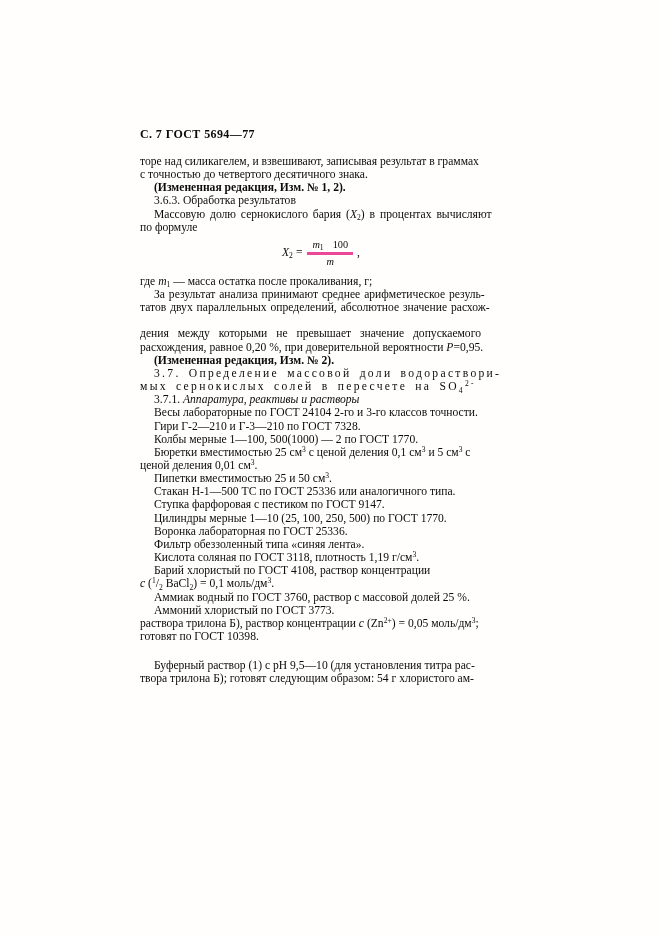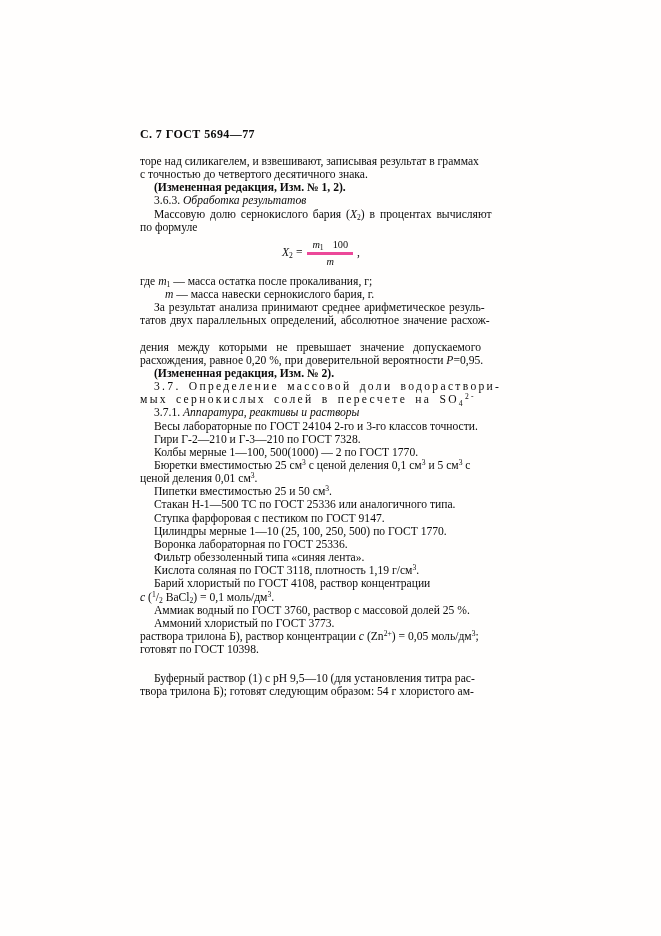--- a/index.html
+++ b/index.html
@@ -33,30 +33,29 @@
 </head>
 <body>
 
 <div class="sheet">
   <div class="running-header">С. 7 ГОСТ 5694—77</div>
   <div class="content">
     <div id="before">
         <div class="line"><span>торе над силикагелем, и взвешивают, записывая результат в граммах</span></div>
         <div class="line"><span>с точностью до четвертого десятичного знака.</span></div>
         <div class="line indent b"><span>(Измененная редакция, Изм. № 1, 2).</span></div>
-        <div class="line indent"><span>3.6.3. </span><span style="font-style: italic;">Обработка результатов</span></div>
+        <div class="line indent"><span>3.6.3. </span><span style="">Обработка результатов</span></div>
         <div class="line indent" style="word-spacing: 2px;"><span>Массовую долю сернокислого бария (</span><span style="font-style: italic;">Х</span><sub>2</sub><span>) в процентах вычисляют</span></div>
         <div class="line"><span>по формуле</span></div>
       </div>
     <div class="formula">
       <span><i>Х</i><sub>2</sub></span><span class="feq">=</span><span class="frac"><span class="num"><i>m</i><sub>1</sub><span class="factor">100</span></span><span class="den"><i>m</i></span></span><span class="ftail">,</span>
     </div>
     <div id="after">
         <div class="line"><span>где </span><span style="font-style: italic;">m</span><sub>1</sub><span> — масса остатка после прокаливания, г;</span></div>
-        <div class="line hang"><span style="font-style: italic;">m</span><span> — масса навески сернокислого бария, г.</span></div>
         <div class="line indent" style="word-spacing: 1px;"><span>За результат анализа принимают среднее арифметическое резуль-</span></div>
         <div class="line" style="word-spacing: 1px;"><span>татов двух параллельных определений, абсолютное значение расхож-</span></div>
         <div class="line" style="word-spacing: 6px; margin-top: 13px;"><span>дения между которыми не превышает значение допускаемого</span></div>
         <div class="line"><span>расхождения, равное 0,20 %, при доверительной вероятности </span><span style="font-style: italic;">Р</span><span>=0,95.</span></div>
         <div class="line indent b"><span>(Измененная редакция, Изм. № 2).</span></div>
         <div class="line indent sp"><span>3.7. Определение массовой доли водораствори-</span></div>
         <div class="line sp"><span>мых сернокислых солей в пересчете на SO</span><sub>4</sub><sup>2-</sup></div>
         <div class="line indent"><span>3.7.1. </span><span style="font-style: italic;">Аппаратура, реактивы и растворы</span></div>
         <div class="line indent"><span>Весы лабораторные по ГОСТ 24104 2-го и 3-го классов точности.</span></div>
         <div class="line indent"><span>Гири Г-2—210 и Г-3—210 по ГОСТ 7328.</span></div>

